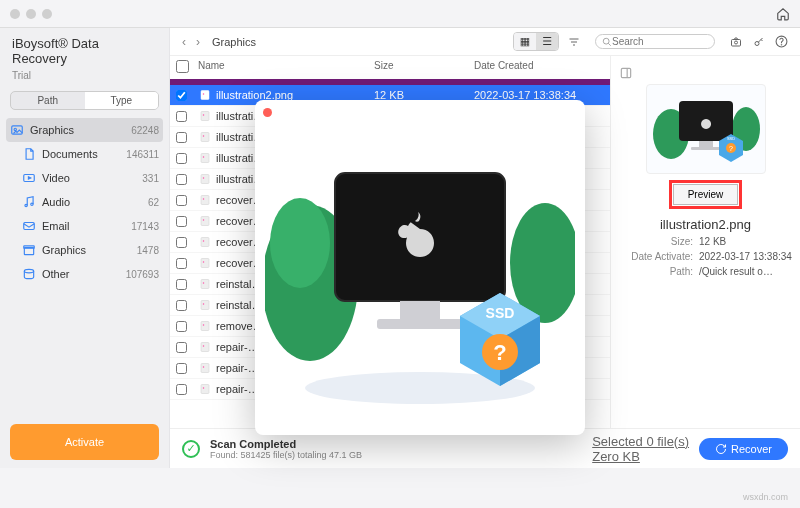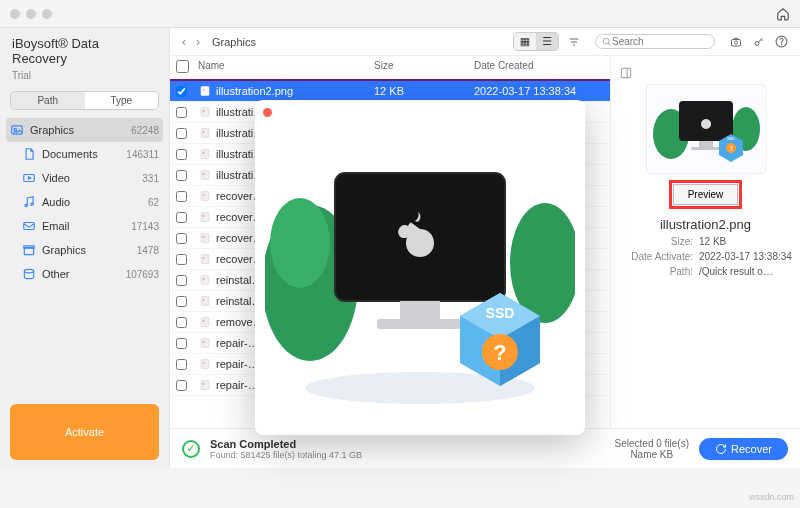--- a/index.html
+++ b/index.html
@@ -14,33 +14,33 @@
 .trial { padding:0 12px 6px; font-size:10px; color:#888; }
 .segseg { display:flex; margin:4px 10px 8px; border:1px solid #ccc; border-radius:5px; background:#e9e9ec; overflow:hidden; }
 .seg { flex:1; text-align:center; padding:3px 0; font-size:10px; color:#555; cursor:pointer; }
 .seg.active { background:#fff; }
 .catlist { flex:1; overflow:auto; }
 .cat { display:flex; align-items:center; padding:5px 10px; gap:6px; cursor:pointer;margin-left:12px; }
 .cat .ic { width:14px; height:14px; display:flex; align-items:center; justify-content:center; color:#3d87f5; }
 .cat .nm { flex:1; font-size:11px; }
 .cat .cnt { font-size:10px; color:#888; }
 .cat.sel { background:#d9d9dc; border-radius:4px; margin:0 6px; padding:5px 4px; }
-.activate { margin:8px 10px; padding:22px 0; text-align:center; background:#ff9b2f; color:#fff; border-radius:6px; cursor:pointer; font-size:11px; }
+.activate { margin:8px 10px; padding:12px 0; text-align:center; background:#ff9b2f; color:#fff; border-radius:6px; cursor:pointer; font-size:11px; }
 .content { flex:1; display:flex; flex-direction:column; background:#fff; }
 .toolbar { height:28px; display:flex; align-items:center; gap:6px; padding:0 10px; border-bottom:1px solid #eee; }
 .tbtn { color:#888; cursor:pointer; font-size:12px; padding:0 2px; }
 .crumb { font-size:11px; color:#444; margin-left:4px; }
 .viewseg { margin-left:auto; display:flex; border:1px solid #ccc; border-radius:4px; overflow:hidden; }
 .vs { padding:2px 6px; background:#f3f3f5; cursor:pointer; }
 .vs.a { background:#ddd; }
 .search { flex:0 0 120px; display:flex; align-items:center; border:1px solid #ccc; border-radius:10px; padding:1px 6px; margin:0 6px; color:#999; }
 .search input { border:none; outline:none; font-size:10px; width:80px; background:transparent; }
 .central { flex:1; display:flex; min-height:0; }
 .filewrap { flex:1; display:flex; flex-direction:column; min-height:0; }
-.cols { display:flex; padding:4px 6px; border-bottom:2px solid #701a75; color:#666; font-size:10px; }
+.cols { display:flex; padding:4px 6px; border-bottom:6px solid #701a75; color:#666; font-size:10px; }
 .c-chk { width:22px; }
 .c-name { flex:1; }
 .c-size { width:100px; }
 .c-date { width:130px; }
 .rows { flex:1; overflow:auto; }
 .row { display:flex; align-items:center; padding:3px 6px; font-size:11px; border-bottom:1px solid #f5f5f5; cursor:pointer; }
 .rchk { width:22px; display:flex; align-items:center; }
 .rchk input { width:11px; height:11px; }
 .fic { width:14px; height:14px; margin-right:4px; display:flex; align-items:center; justify-content:center; }
 .row.sel { background:#2f78ff; color:#fff; }
@@ -53,26 +53,26 @@
 .pvbtn { margin:6px 0 4px; padding:4px 14px; border:1px solid #bbb; background:#f6f6f7; cursor:pointer; font-size:10px; outline:3px solid #ff3434; outline-offset:1px; }
 .pname { font-size:13px; margin-top:4px; }
 .prow { display:flex; width:100%; font-size:10px; color:#555; }
 .prow .k { width:80px; text-align:right; padding-right:6px; color:#888; }
 .prow .v { flex:1; text-align:left; }
 .status { height:40px; border-top:1px solid #eee; display:flex; align-items:center; padding:0 12px; gap:10px; background:#fff; }
 .okcircle { width:18px; height:18px; border-radius:50%; border:2px solid #2fbf55; color:#2fbf55; display:flex; align-items:center; justify-content:center; font-size:11px; }
 .st-txt .t1 { font-size:11px; font-weight:600; }
 .st-txt .t2 { font-size:9px; color:#888; }
 .spacer { flex:1; }
-.selinfo { text-align:center; font-size:10px; color:#666; }
+.selinfo { text-align:left; font-size:13px; color:#666;text-decoration:underline; }
 .recover { background:#2f78ff; color:#fff; padding:5px 16px; border-radius:12px; cursor:pointer; font-size:11px; display:flex; align-items:center; gap:4px; }
 .popup { position:absolute; left:255px; top:100px; width:330px; height:335px; background:#fff; border-radius:8px; box-shadow:0 10px 40px rgba(0,0,0,.25); padding:8px; }
 .popup .rd { width:9px; height:9px; border-radius:50%; background:#ff5f57; position:absolute; left:8px; top:8px; cursor:pointer;}
 .pop-img { width:100%; height:100%; border-radius:4px; display:flex; align-items:center; justify-content:center; }
-.watermark { position:absolute; right:6px; bottom:6px; font-size:9px; color:#bbb; }
+.watermark { position:absolute; right:12px; bottom:6px; font-size:9px; color:#bbb; }
 svg { display:block; }
 </style>
 </head>
 <body>
 
 <div class="titlebar">
   <div class="dots">
     <div class="dot"></div>
     <div class="dot"></div>
     <div class="dot"></div>
@@ -478,21 +478,21 @@
 
     <div class="status">
       <div class="okcircle">✓</div>
       <div class="st-txt">
         <div class="t1">Scan Completed</div>
         <div class="t2">Found: 581425 file(s) totaling 47.1 GB</div>
       </div>
       <div class="spacer"></div>
       <div class="selinfo">
         <div>Selected 0 file(s)</div>
-        <div>Name KB</div>
+        <div>Zero KB</div>
       </div>
       <div class="recover">
         <svg width="12" height="12" viewBox="0 0 24 24" fill="none" stroke="#fff" stroke-width="2">
             <path d="M21 12a9 9 0 1 1-3-6.7L21 8"></path>
             <path d="M21 3v5h-5"></path>
           </svg>
         <span>Recover</span>
       </div>
     </div>
   </div>

